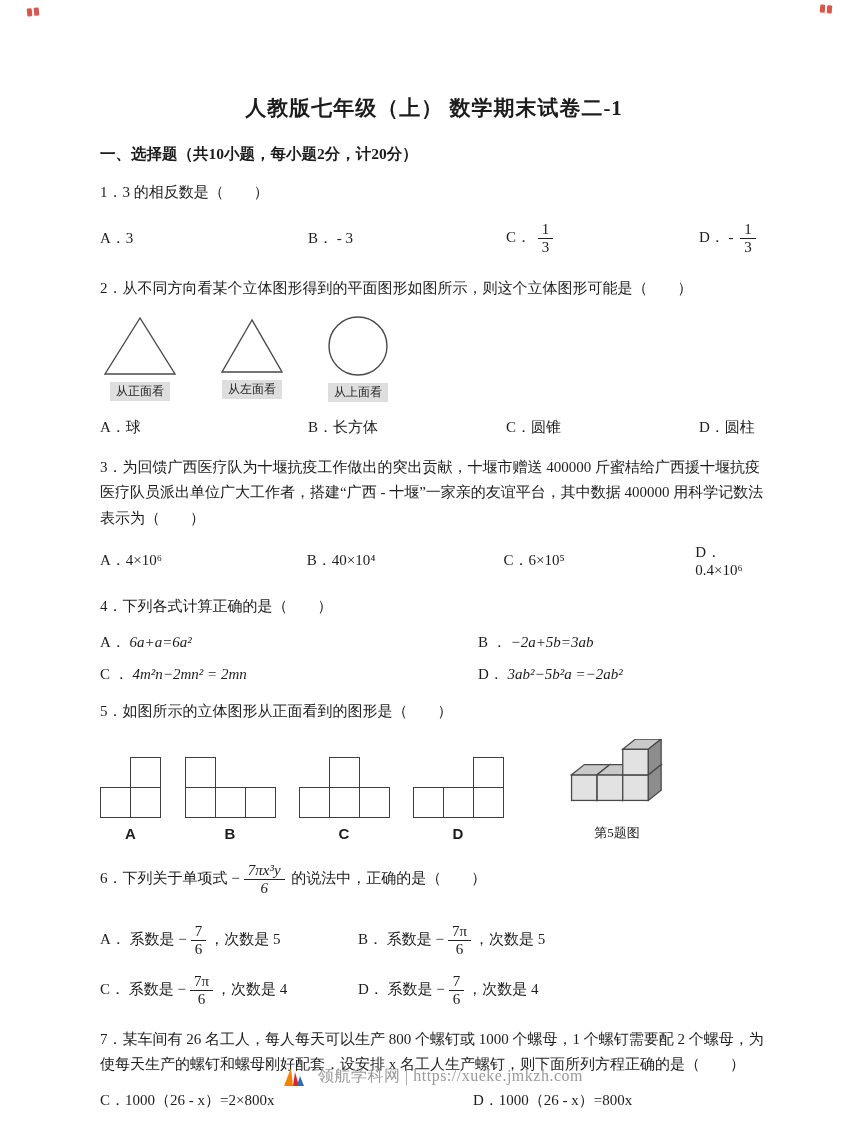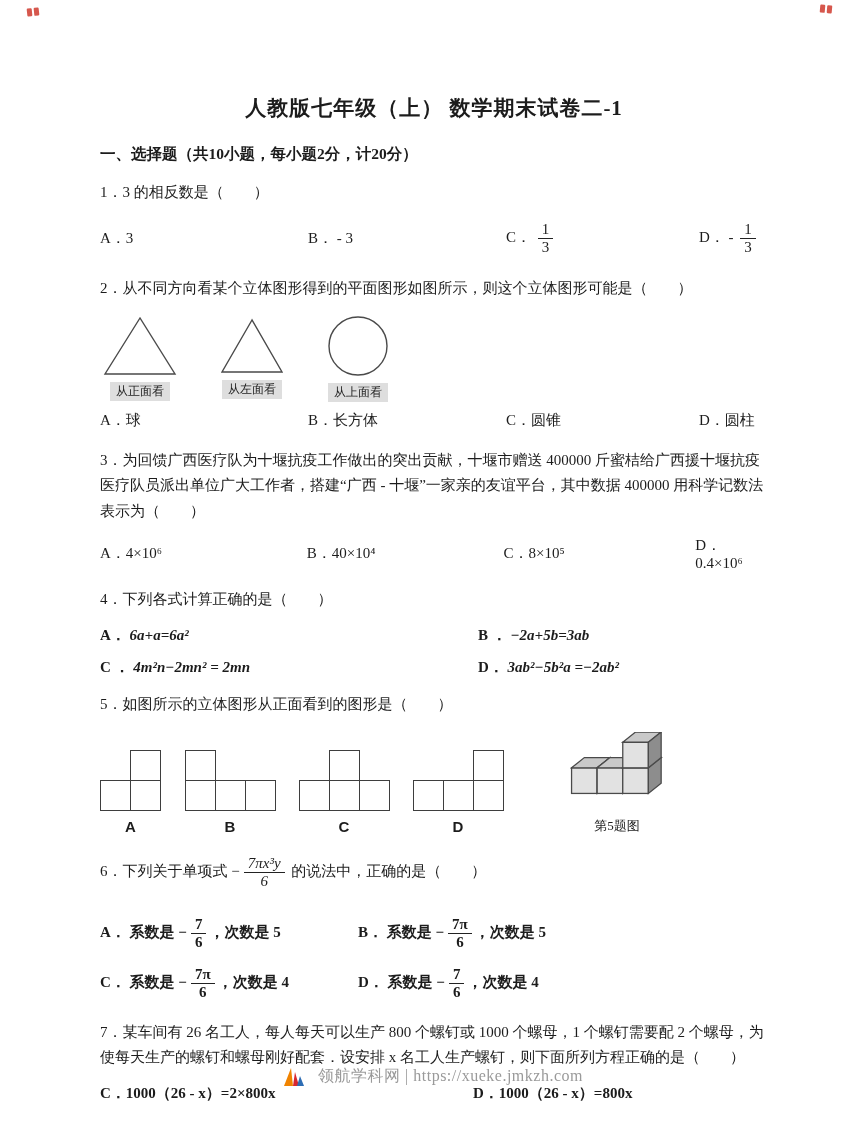--- a/index.html
+++ b/index.html
@@ -9,21 +9,21 @@
   }
   .content{padding:94px 98px 0 100px;}
   .title{text-align:center;font-size:21px;font-weight:bold;letter-spacing:1px;}
   .section-head{font-weight:bold;margin-top:22px;font-size:15.5px;}
   .stem{margin-top:15px;line-height:1.72;}
   .opts{display:flex;align-items:center;gap:48px;}
   .opts4{margin-top:11px;}
   .opts4 > :nth-child(1){width:160px;}
   .opts4 > :nth-child(2){width:150px;}
   .opts4 > :nth-child(3){width:145px;}
-  .opts2{margin-top:13px;font-weight:bold;}
+  .opts2{margin-top:13px;}
   .opts2.w330 > :nth-child(1){width:330px;}
   .opts2.w210 > :nth-child(1){width:210px;}
   .opts2.w325 > :nth-child(1){width:325px;}
   .tall{min-height:44px;}
   .math{font-style:italic;}
   .frac{display:inline-block;vertical-align:middle;text-align:center;line-height:1.15;margin:0 3px;}
   .frac .fnum{display:block;border-bottom:1.3px solid #222;padding:0 4px;}
   .frac .fden{display:block;}
   .neg{margin-right:1px;}
   
@@ -103,32 +103,32 @@
         </svg>
         <div class="fig-label">从左面看</div>
       </div>
       <div class="fig">
         <svg width="64" height="64" viewBox="0 0 64 64">
           <circle cx="32" cy="32" r="29" fill="none" stroke="#4a4a4a" stroke-width="1.4"></circle>
         </svg>
         <div class="fig-label">从上面看</div>
       </div>
     </div>
-    <div class="opts opts4" style="margin-top:9px;align-items:flex-end;">
+    <div class="opts opts4" style="margin-top:16px;align-items:flex-end;">
       <span>A．球</span>
       <span>B．长方体</span>
       <span>C．圆锥</span>
       <span>D．圆柱</span>
     </div>
 
     <div class="stem" style="margin-top:18px;">3．为回馈广西医疗队为十堰抗疫工作做出的突出贡献，十堰市赠送 400000 斤蜜桔给广西援十堰抗疫医疗队员派出单位广大工作者，搭建“广西 - 十堰”一家亲的友谊平台，其中数据 400000 用科学记数法表示为（　　）</div>
     <div class="opts opts4">
       <span>A．4×10⁶</span>
       <span>B．40×10⁴</span>
-      <span>C．8×10⁵</span>
+      <span>C．6×10⁵</span>
       <span>D．0.4×10⁶</span>
     </div>
 
     <div class="stem">4．下列各式计算正确的是（　　）</div>
     <div class="opts opts2 w330">
       <span>
         <span>A．</span>
         <span class="math">6a+a=6a²</span>
       </span>
       <span>

